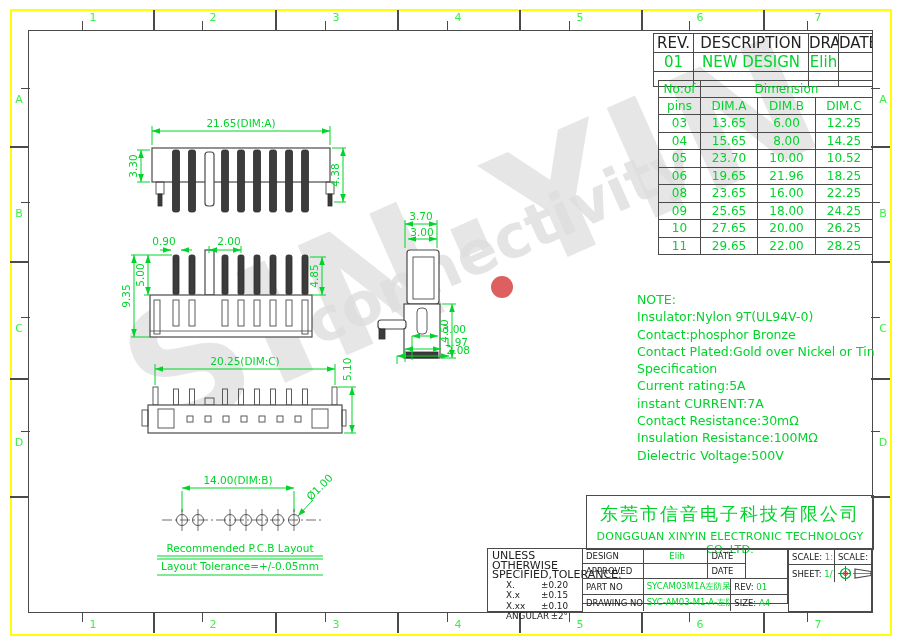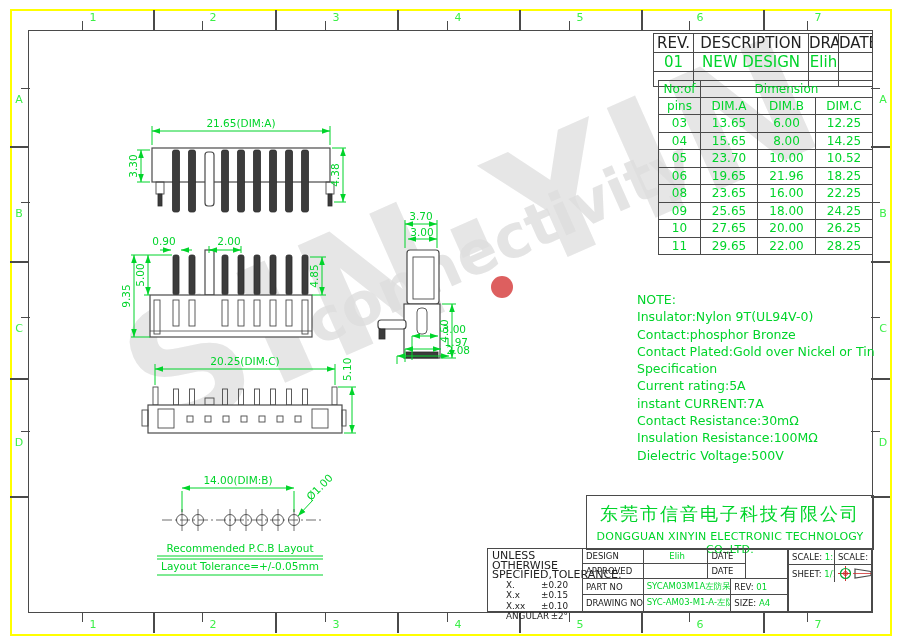--- a/index.html
+++ b/index.html
@@ -453,21 +453,21 @@
           <span>X.xx</span>
           <span>±0.10</span>
         </div>
         <div class="tol-row">
           <span>ANGULAR</span>
           <span>±2°</span>
         </div>
       </div>
   </div>
 
-  <div class="tb" style="left:583px;top:548px;width:205px;height:64px;border-left:none;">
+  <div class="tb" style="left:583px;top:548px;width:205px;height:56px;border-left:none;">
     <div class="cellrow" style="top:0;height:15px;">
       <div class="cell lab" style="width:60px;border-bottom:1px solid var(--ink);">DESIGN</div>
       <div class="cell val" style="width:65px;justify-content:center;">Elih</div>
       <div class="cell lab" style="width:38px;">DATE</div>
       <div class="cell" style="width:42px;border-bottom:none;"></div>
     </div>
     <div class="cellrow" style="top:15px;height:15px;">
       <div class="cell lab" style="width:60px;">APPROVED</div>
       <div class="cell val" style="width:65px;"></div>
       <div class="cell lab" style="width:38px;">DATE</div>

